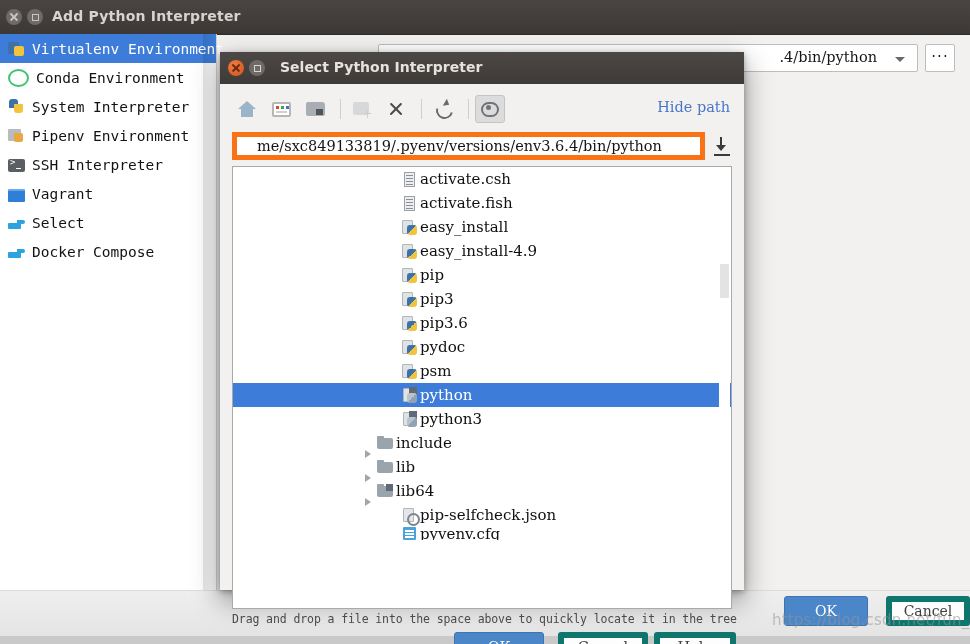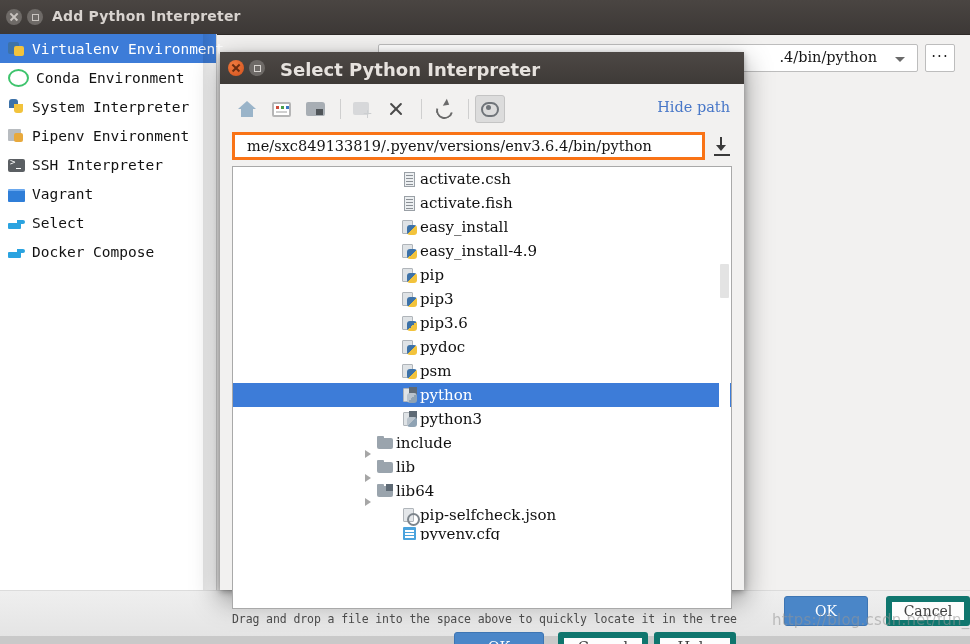--- a/index.html
+++ b/index.html
@@ -154,21 +154,21 @@
   .wb-max-active {
     position: absolute; left: 29px; top: 8px; width: 16px; height: 16px;
     border-radius: 50%; background: #6e6a67;
   }
   .wb-max-active::before {
     content: ""; position: absolute; left: 4.5px; top: 4.5px;
     width: 5px; height: 5px; border: 1.7px solid #d8d4d0;
   }
   .dlg-title {
     position: absolute; left: 60px; top: 7px;
-    font-size: 18px; font-weight: bold; color: #e6e2de;
+    font-size: 14px; font-weight: bold; color: #e6e2de;
     font-family: "DejaVu Sans", sans-serif;
   }
 
   .dlg-body {
     position: absolute; left: 0; top: 32px; width: 524px; height: 506px;
     background: #f2f1f0;
   }
 
   .toolbar { position: absolute; left: 12px; top: 10px; height: 30px; display: flex; align-items: center; gap: 0px; }
   .tb-btn {
@@ -228,22 +228,22 @@
   }
 
   .hide-path {
     position: absolute; right: 14px; top: 15px;
     font-family: "DejaVu Serif", serif; font-size: 14.5px; color: #4877c8;
   }
 
   .path-row { position: absolute; left: 12px; top: 48px; width: 500px; height: 28px; }
   .path-field {
     position: absolute; left: 0; top: 0; width: 473px; height: 28px;
-    background: #fff; border: 3px solid #f97316; box-sizing: border-box;
-    display: flex; align-items: center; padding-left: 12px;
+    background: #fff; border: 5px solid #f97316; box-sizing: border-box;
+    display: flex; align-items: center; padding-left: 20px;
     font-family: "DejaVu Serif", serif; font-size: 14.5px; color: #141414;
     white-space: nowrap; overflow: hidden;
   }
   .path-dl {
     position: absolute; right: 0; top: 5px; width: 20px; height: 20px;
   }
   .path-dl::before {
     content:""; position:absolute; left:8.4px; top:0; width:2px; height:11px; background:#3a3a3a;
   }
   .path-dl::after {

